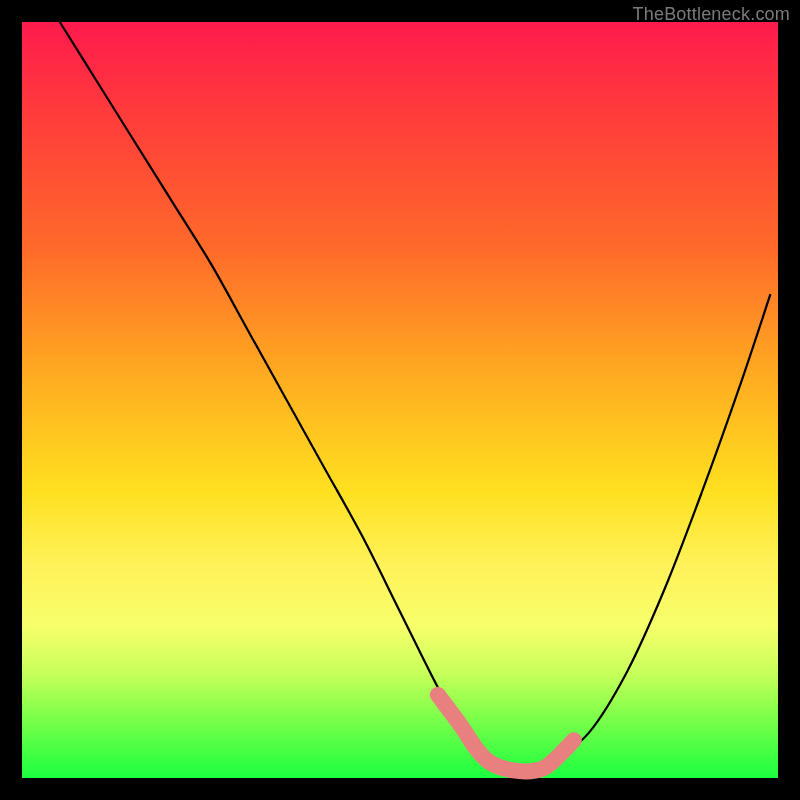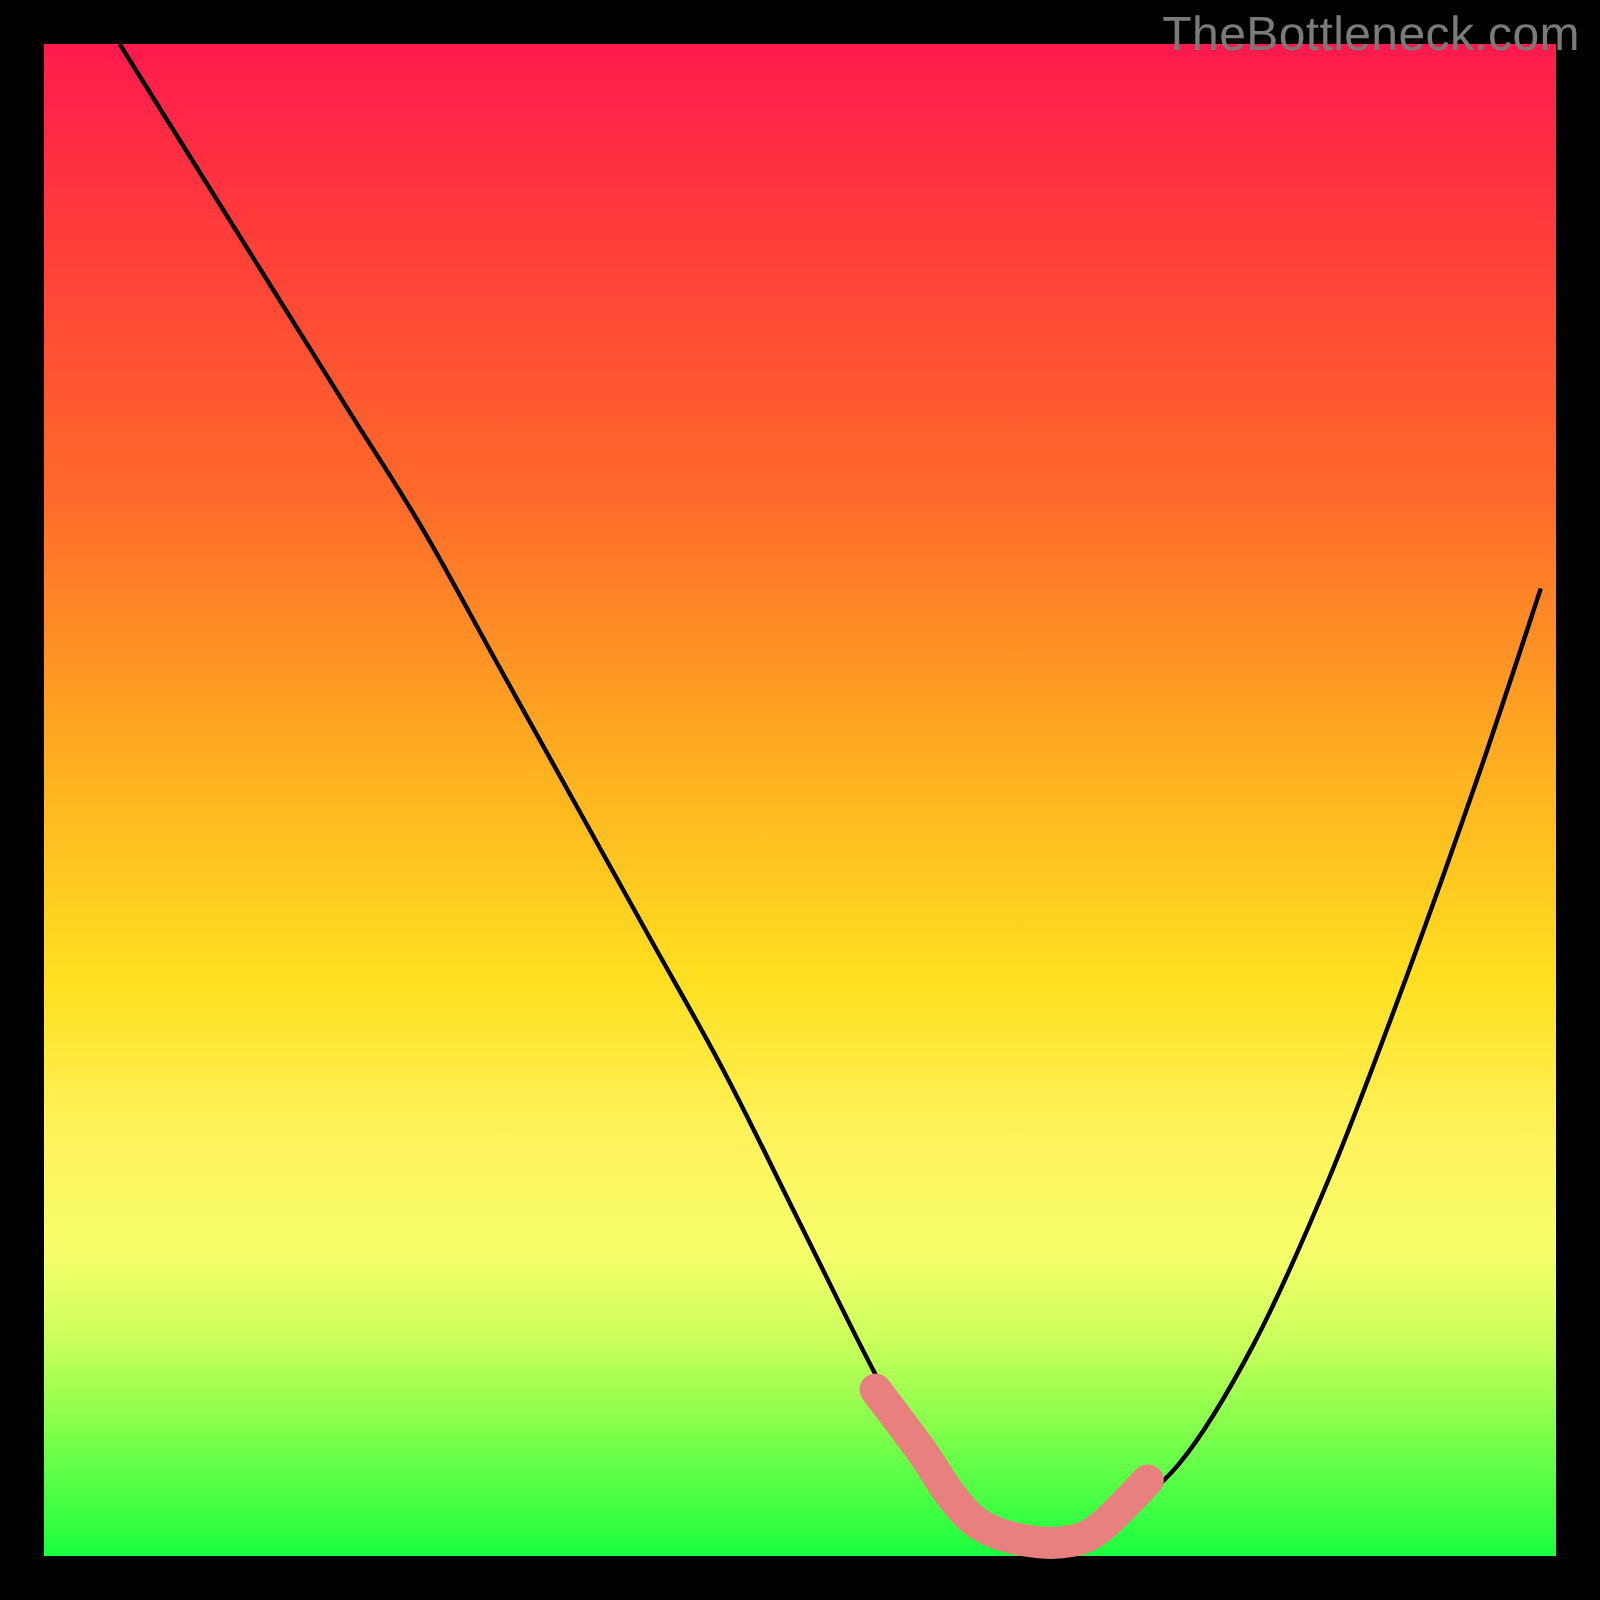--- a/index.html
+++ b/index.html
@@ -36,21 +36,21 @@
       #c8ff5a 86%,
       #7dff4a 92%,
       #1aff3f 100%
     );
   }
   .watermark {
     position: absolute;
     top: 4px;
     right: 10px;
     color: #7a7a7a;
-    font-size: 24px;
+    font-size: 18px;
     letter-spacing: 0.2px;
     user-select: none;
   }
   
   svg.curves {
     position: absolute;
     left: 0;
     top: 0;
     width: 756px;
     height: 756px;

